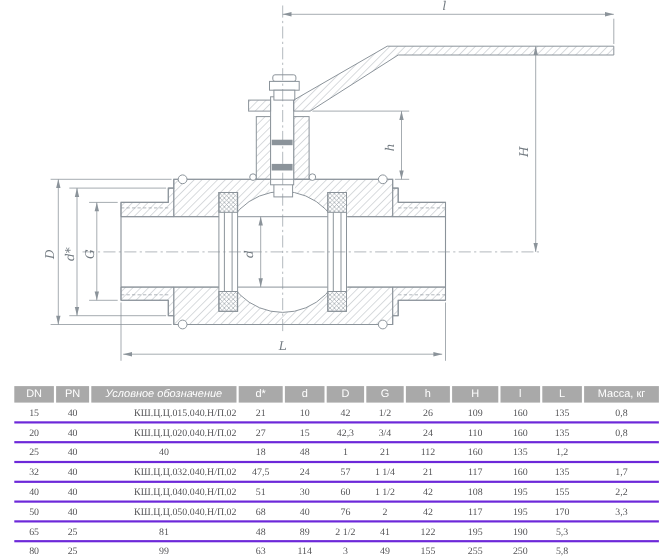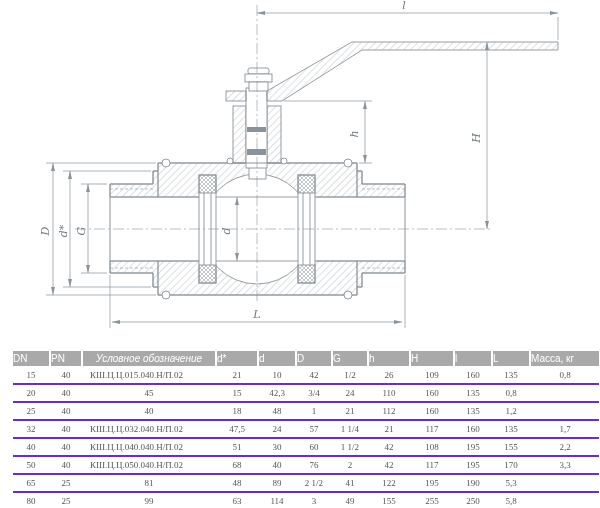--- a/index.html
+++ b/index.html
@@ -2,26 +2,26 @@
 <html><head>
 <meta charset="utf-8">
 <style>
   html,body{margin:0;padding:0;background:#ffffff;}
   .stage{position:relative;width:600px;height:508px;background:#fff;overflow:hidden;
          font-family:"Liberation Sans", sans-serif;}
   .drawing{position:absolute;left:0;top:0;}
   .dim-label{font-family:"DejaVu Serif", serif;font-style:italic;font-size:11px;fill:#737b82;}
   .spec-table{position:absolute;left:13px;top:351px;width:586px;}
   .thead,.tr{display:grid;grid-template-columns:36px 30px 132px 40px 36px 34px 34px 40px 42px 36px 36px 1fr;column-gap:2px;}
-  .th{background:#a9a9a9;color:#ffffff;font-size:10px;height:15px;line-height:15px;white-space:nowrap;overflow:hidden;}
+  .th{background:#a9a9a9;color:#ffffff;font-size:10px;height:15px;line-height:15px;text-align:center;white-space:nowrap;overflow:hidden;}
   .tbody{margin-top:1px;}
   .tr{height:16px;border-bottom:2px solid #6d28d9;align-items:center;font-family:Liberation Serif, serif;}
   .td{font-size:9px;color:#565659;text-align:center;white-space:nowrap;line-height:16px;}
   .th.c2{text-align:center;font-style:italic;}
-  .td.c2{text-align:left;padding-left:7px;}
+  .td.c2{text-align:right;padding-left:7px;}
 </style>
 </head>
 <body>
 
 <div class="stage">
 
   <svg class="drawing" width="600" height="348" viewBox="0 0 600 348">
     <defs>
       <pattern id="hatch" width="5" height="5" patternUnits="userSpaceOnUse" patternTransform="rotate(45)">
         <line x1="0" y1="0" x2="0" y2="5" stroke="#9aa2a8" stroke-width="0.7"></line>
@@ -210,21 +210,22 @@
           <div class="td c6">1/2</div>
           <div class="td c7">26</div>
           <div class="td c8">109</div>
           <div class="td c9">160</div>
           <div class="td c10">135</div>
           <div class="td c11">0,8</div>
         </div>
         <div class="tr">
           <div class="td c0">20</div>
           <div class="td c1">40</div>
-          <div class="td c3">45</div>
+          <div class="td c2">КШ.Ц.Ц.020.040.Н/П.02</div>
+          <div class="td c3">27</div>
           <div class="td c4">15</div>
           <div class="td c5">42,3</div>
           <div class="td c6">3/4</div>
           <div class="td c7">24</div>
           <div class="td c8">110</div>
           <div class="td c9">160</div>
           <div class="td c10">135</div>
           <div class="td c11">0,8</div>
         </div>
         <div class="tr">

